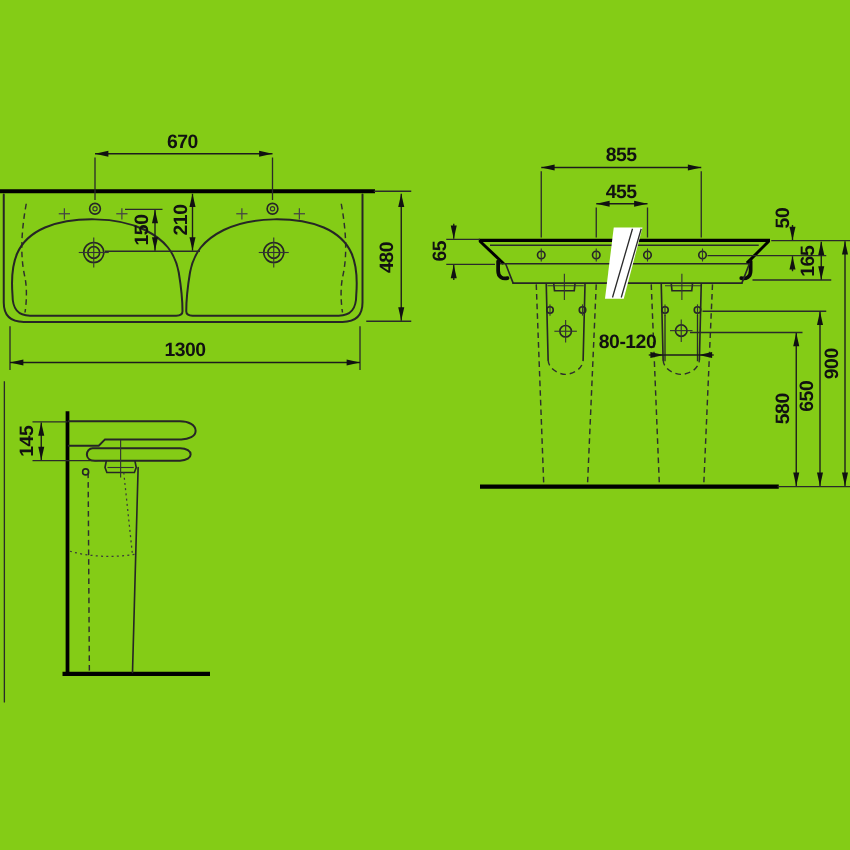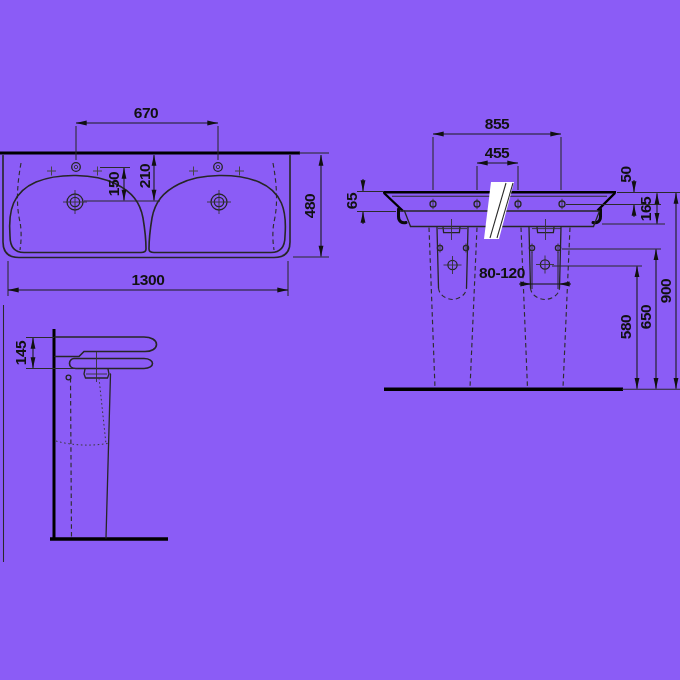--- a/index.html
+++ b/index.html
@@ -1,16 +1,16 @@
 <!DOCTYPE html>
 <html><head>
 <meta charset="utf-8">
 <style>
   html,body{margin:0;padding:0;background:#fff;}
-  .stage{position:relative;width:680px;height:680px;background:#8b5cf6;overflow:hidden;}
+  .stage{position:relative;width:680px;height:680px;background:#84cc16;overflow:hidden;}
   svg{position:absolute;left:0;top:0;}
   text{font-family:"Liberation Sans",sans-serif;font-weight:700;font-size:15.5px;fill:#111;letter-spacing:-0.4px;}
   .out{stroke:#262626;stroke-width:1.6;fill:none;stroke-linecap:round;}
   .out2{stroke:#262626;stroke-width:1.3;fill:none;stroke-linecap:round;}
   .dim{stroke:#1c1c1c;stroke-width:1.1;fill:none;}
   .ext{stroke:#2a2a2a;stroke-width:1.05;fill:none;}
   .cl{stroke:#333;stroke-width:0.9;fill:none;}
   .dash{stroke:#2e2e2e;stroke-width:1.15;fill:none;stroke-dasharray:4.5 3.2;}
   .dot{stroke:#3a3a3a;stroke-width:1;fill:none;stroke-dasharray:1.6 2.6;}
   .thick{stroke:#000;fill:none;}

